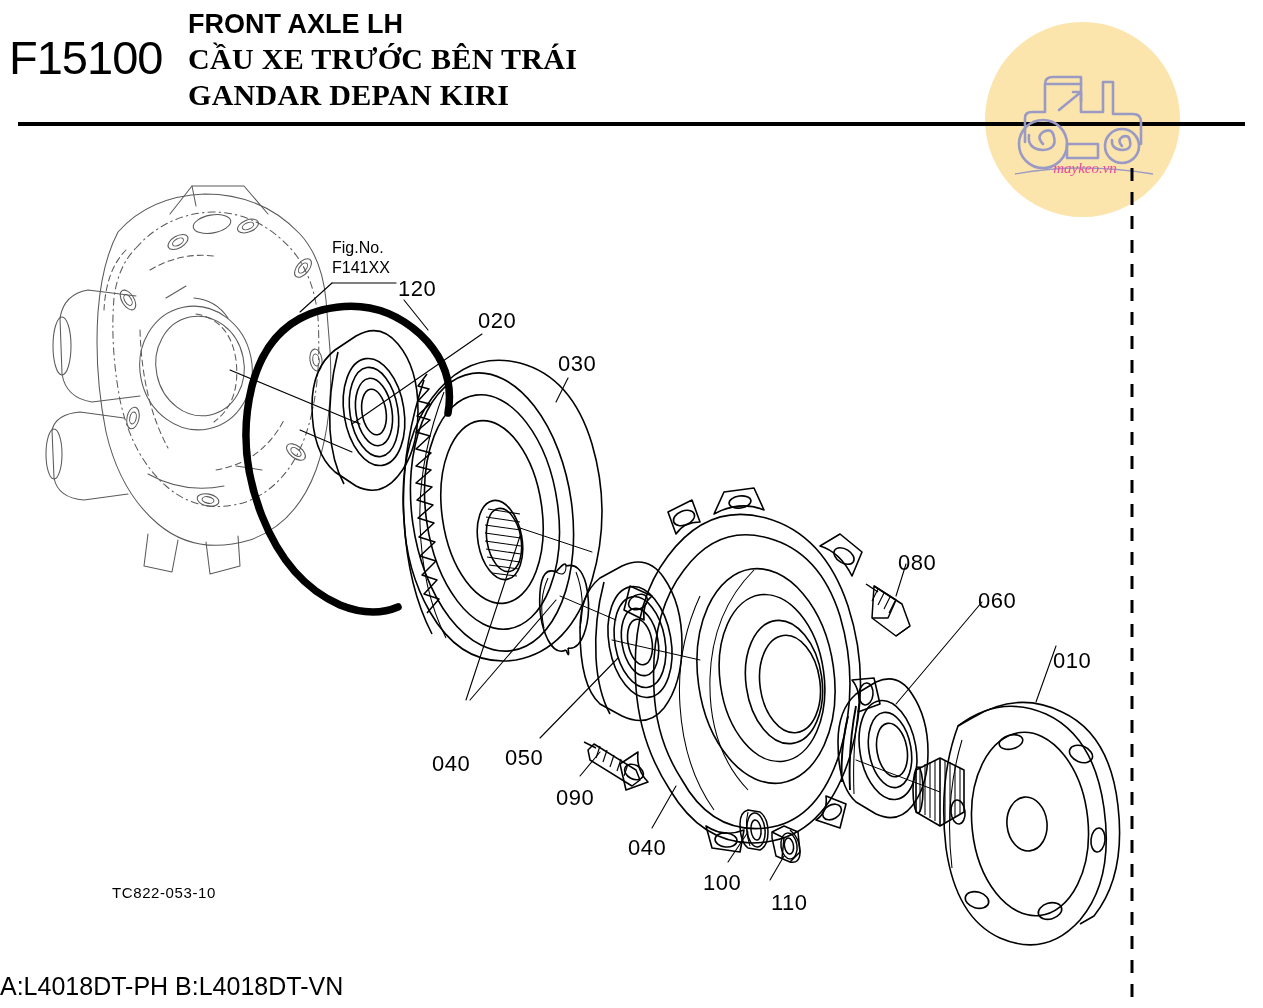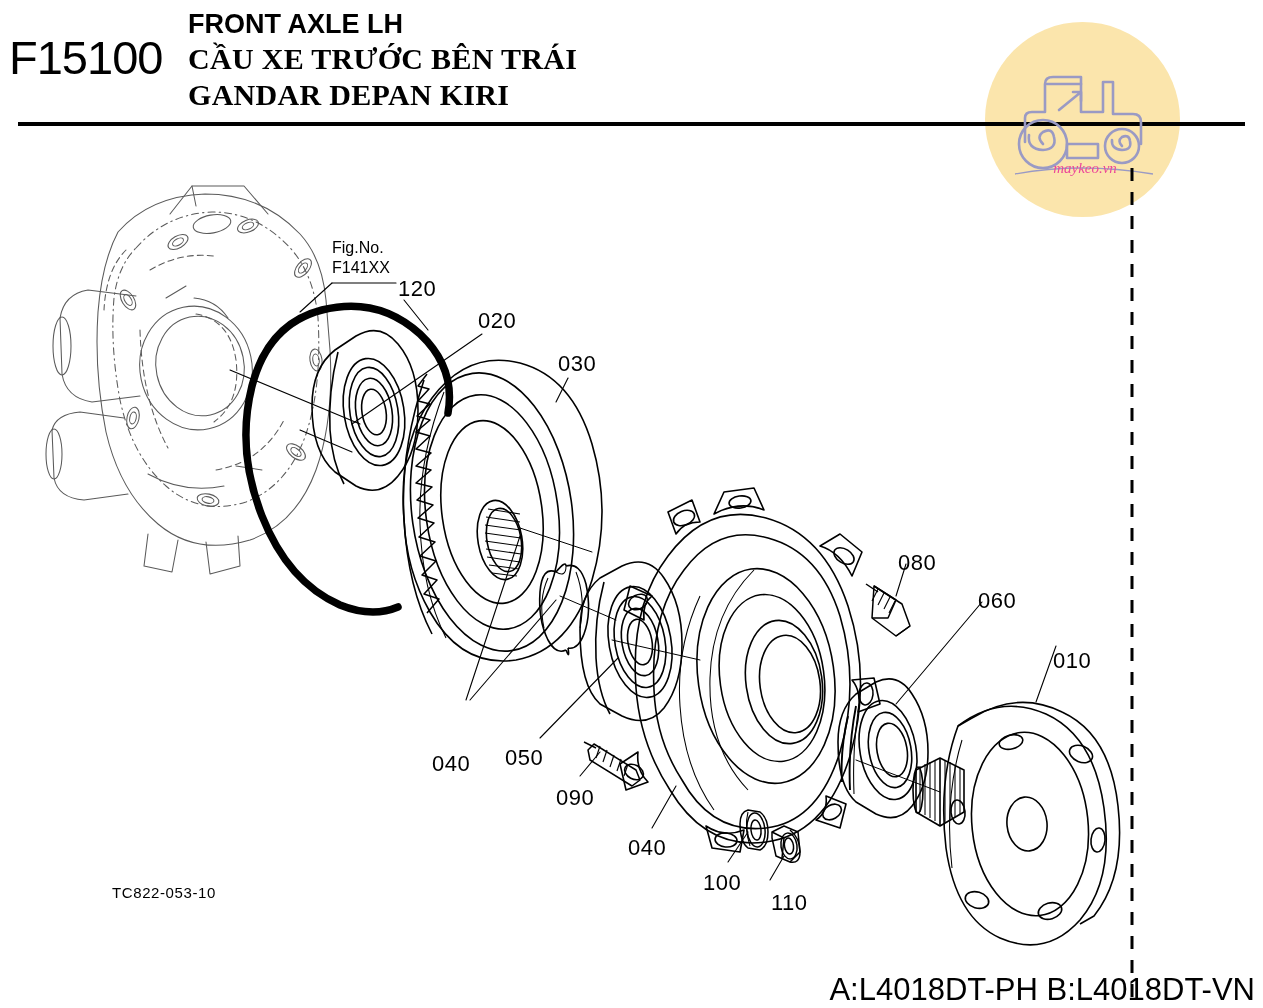--- a/index.html
+++ b/index.html
@@ -66,23 +66,22 @@
     font-family:"Liberation Sans", sans-serif;
     font-size:16px;line-height:20px;white-space:nowrap;z-index:4;
   }
   .dwg-code{
     position:absolute;left:112px;top:884px;
     font-family:"Liberation Sans", sans-serif;
     font-size:15px;letter-spacing:.6px;z-index:4;
   }
   .footer-note{
     position:absolute;left:0;top:972px;width:1255px;
-    text-align:right;
-    font-family:"Liberation Sans", sans-serif;
-    font-size:31px;white-space:nowrap;z-index:4;
+    font-family:"Liberation Sans", sans-serif;
+    font-size:25px;white-space:nowrap;z-index:4;
   }
 </style>
 </head>
 <body>
 
 <div id="sheet">
 
   <div class="wm"></div>
   <svg class="wm-art" viewBox="0 0 195 195">
     <g fill="none" stroke="#9a9ac4" stroke-width="2.6" stroke-linecap="round" stroke-linejoin="round">

